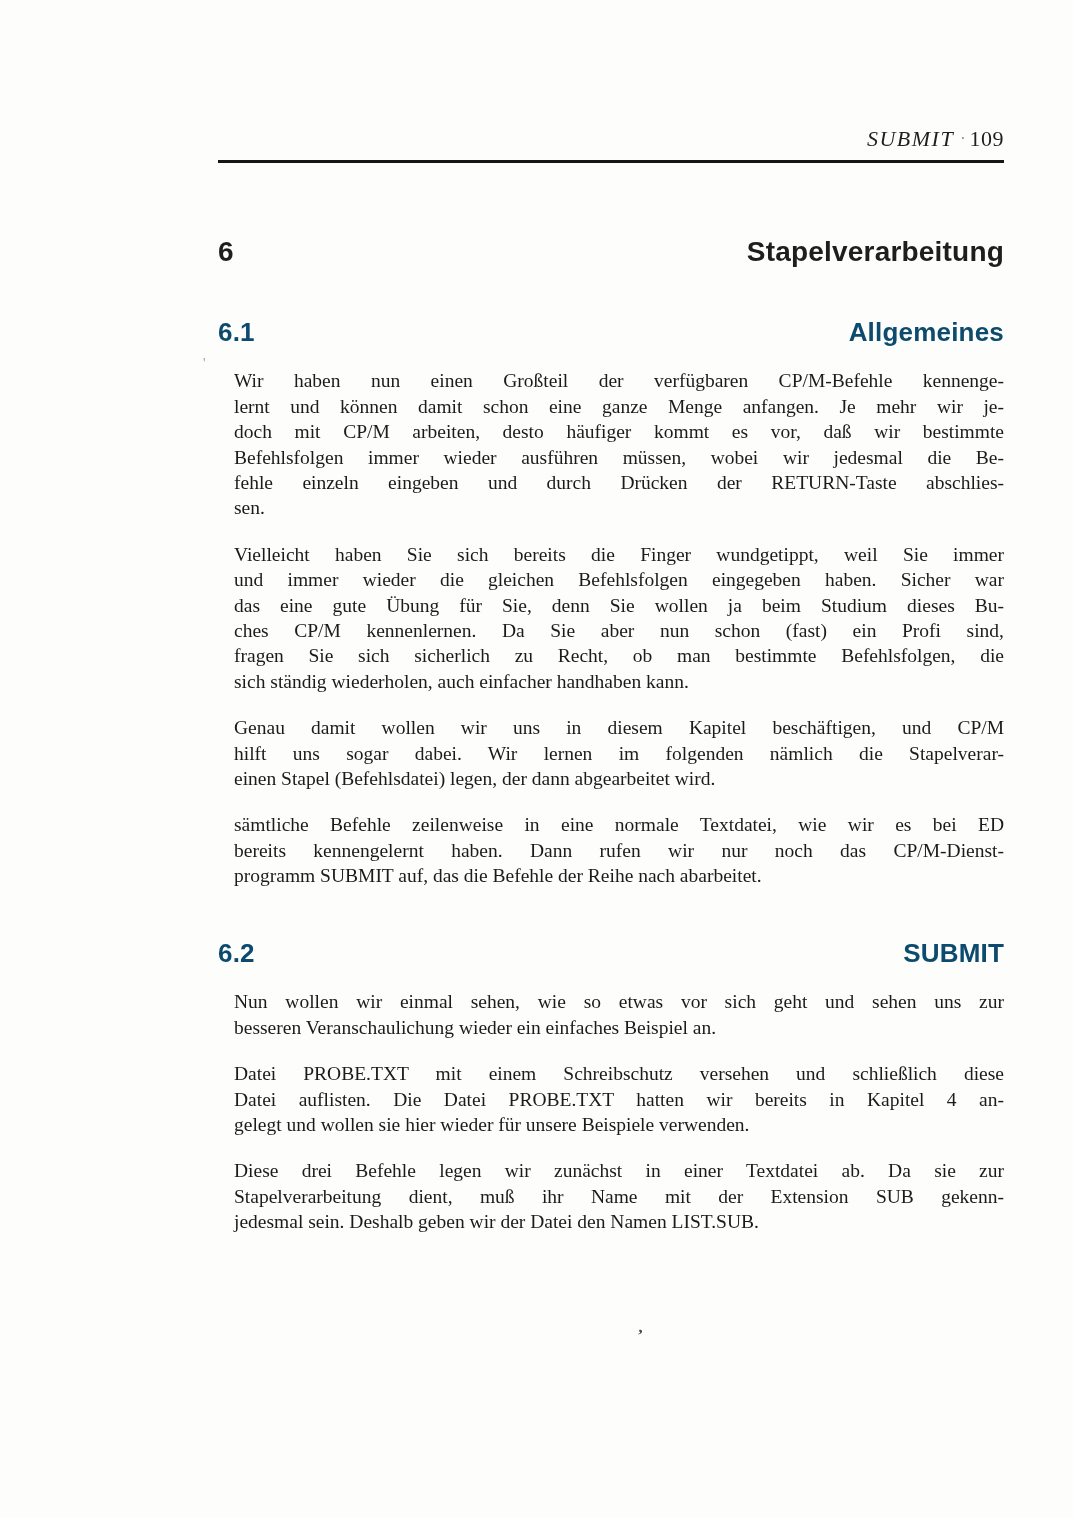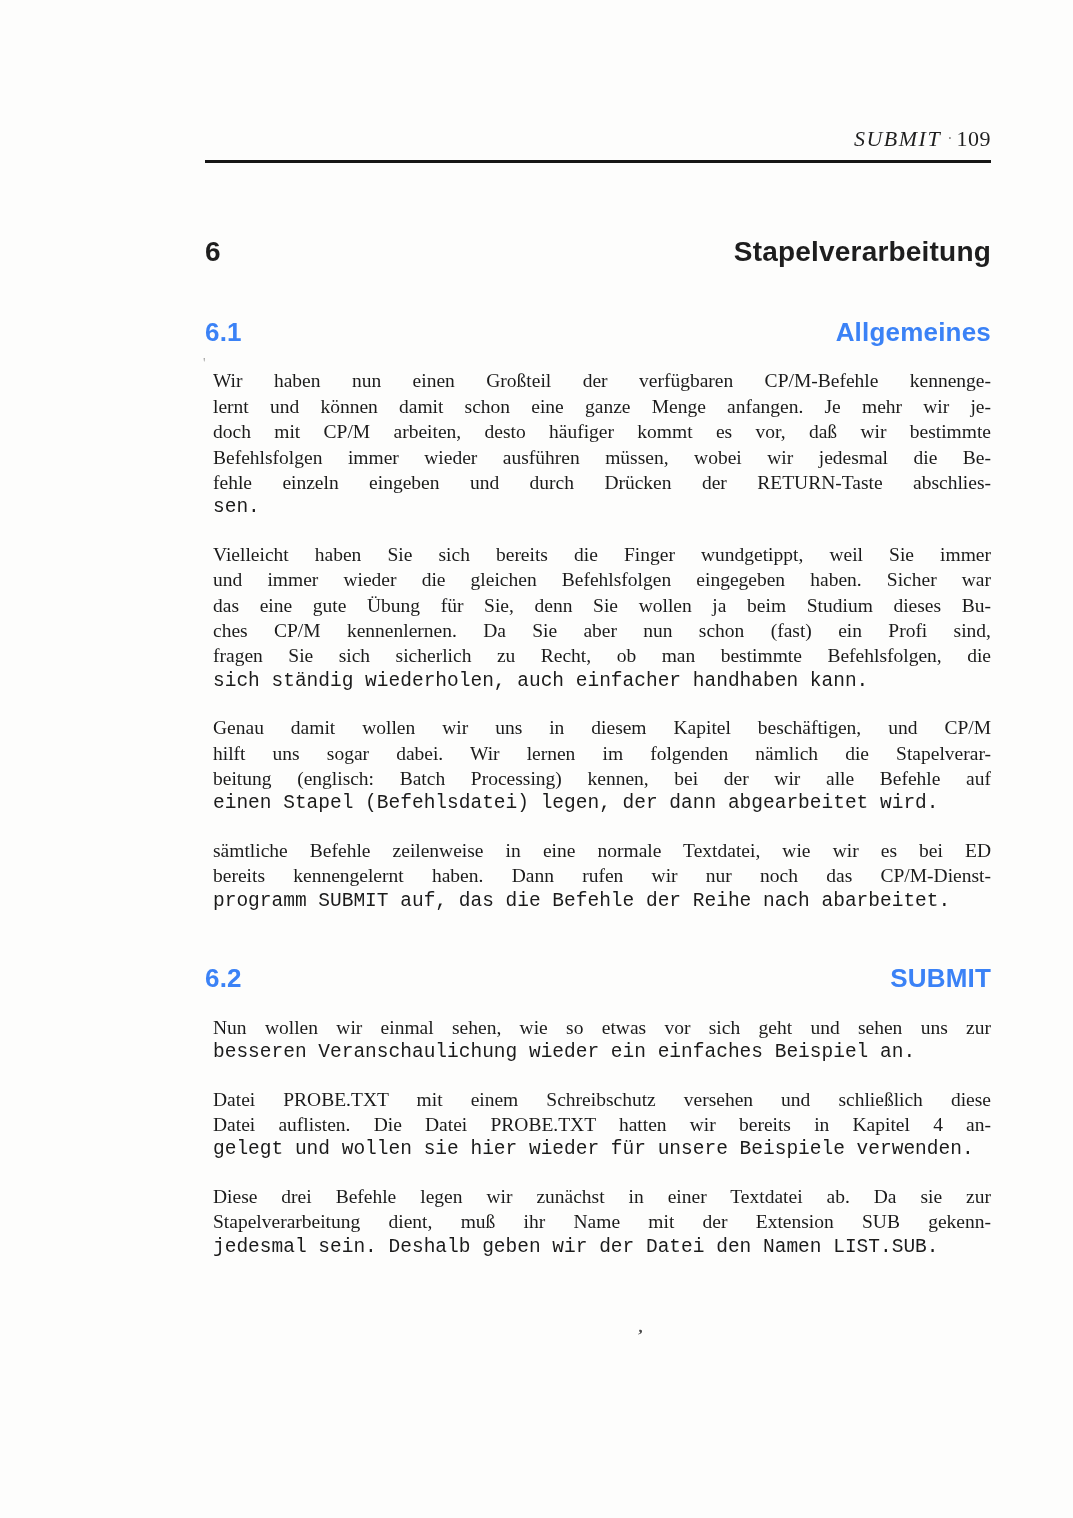--- a/index.html
+++ b/index.html
@@ -9,21 +9,21 @@
     width: 1073px;
     height: 1518px;
     margin: 0 auto;
     background: #fdfdfc;
     color: #1b1b1b;
     overflow: hidden;
     font-family: "Liberation Serif", serif;
   }
   .content {
     position: absolute;
-    left: 205px;
+    left: 218px;
     top: 0;
     width: 786px;
   }
   
   .page-header {
     margin-top: 128px;
     text-align: right;
     font-size: 22px;
     line-height: 1;
     color: #1f1f1f;
@@ -57,35 +57,35 @@
     color: #1e1e1e;
     letter-spacing: 0.2px;
   }
   .section-heading {
     margin: 50px 0 22px 0;
     display: flex;
     font-family: "Liberation Sans", sans-serif;
     font-weight: bold;
     font-size: 26px;
     line-height: 1.1;
-    color: #3b82f6;
+    color: #0c4a6e;
     letter-spacing: 0.2px;
   }
   .h-num { width: 85px; flex: 0 0 85px; }
   .h-title { flex: 1; text-align: right; }
   
-  .para { margin: 0 0 21px 8px; }
+  .para { margin: 0 0 21px 16px; }
   .line {
     font-size: 19.5px;
     line-height: 25.4px;
     text-align: justify;
     text-align-last: justify;
     color: #1b1b1b;
   }
-  .para .line:last-child { text-align-last: left; font-family: Liberation Mono, monospace; }
+  .para .line:last-child { text-align-last: left; }
   
   .artifact {
     position: absolute;
     font-family: "Liberation Serif", serif;
     color: #2a2a2a;
   }
   .artifact-bottom {
     left: 637px;
     top: 1326px;
     font-size: 17px;
@@ -134,21 +134,20 @@
           <div class="line">Vielleicht haben Sie sich bereits die Finger wundgetippt, weil Sie immer</div>
           <div class="line">und immer wieder die gleichen Befehlsfolgen eingegeben haben. Sicher war</div>
           <div class="line">das eine gute Übung für Sie, denn Sie wollen ja beim Studium dieses Bu-</div>
           <div class="line">ches CP/M kennenlernen. Da Sie aber nun schon (fast) ein Profi sind,</div>
           <div class="line">fragen Sie sich sicherlich zu Recht, ob man bestimmte Befehlsfolgen, die</div>
           <div class="line">sich ständig wiederholen, auch einfacher handhaben kann.</div>
         </div>
         <div class="para">
           <div class="line">Genau damit wollen wir uns in diesem Kapitel beschäftigen, und CP/M</div>
           <div class="line">hilft uns sogar dabei. Wir lernen im folgenden nämlich die Stapelverar-</div>
-          <div class="line">beitung (englisch: Batch Processing) kennen, bei der wir alle Befehle auf</div>
           <div class="line">einen Stapel (Befehlsdatei) legen, der dann abgearbeitet wird.</div>
         </div>
         <div class="para">
           <div class="line">sämtliche Befehle zeilenweise in eine normale Textdatei, wie wir es bei ED</div>
           <div class="line">bereits kennengelernt haben. Dann rufen wir nur noch das CP/M-Dienst-</div>
           <div class="line">programm SUBMIT auf, das die Befehle der Reihe nach abarbeitet.</div>
         </div>
         <h2 class="section-heading">
           <span class="h-num">6.2</span>
           <span class="h-title">SUBMIT</span>

